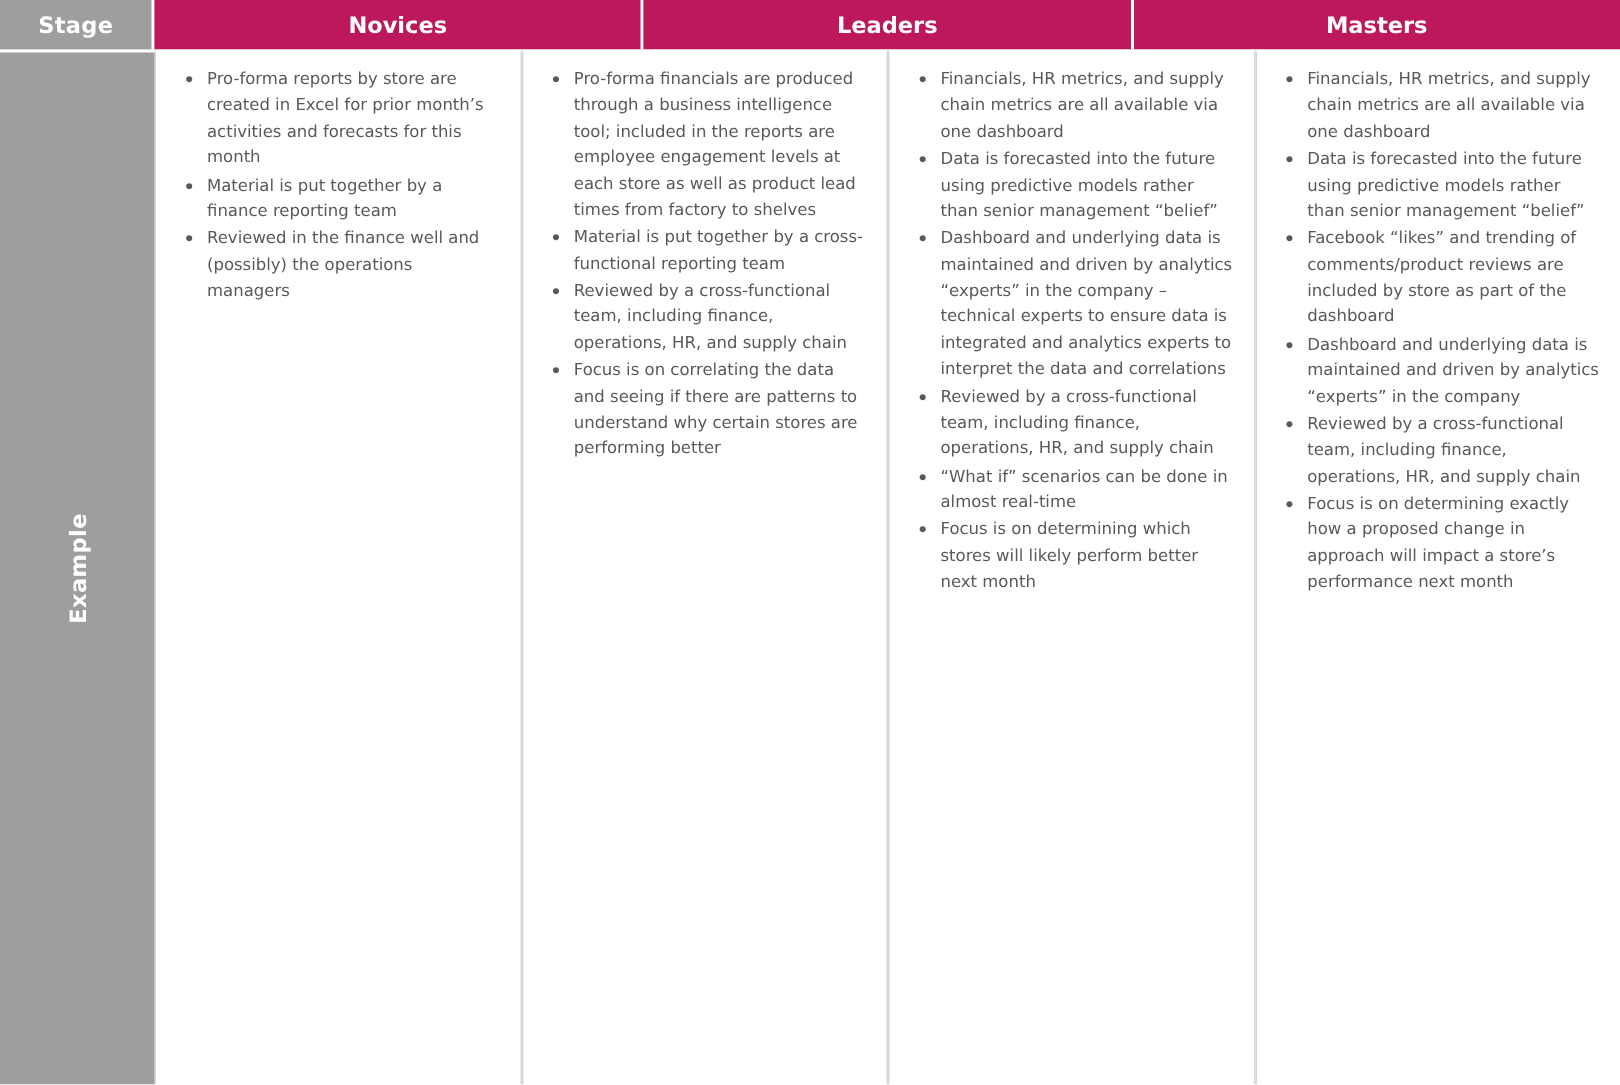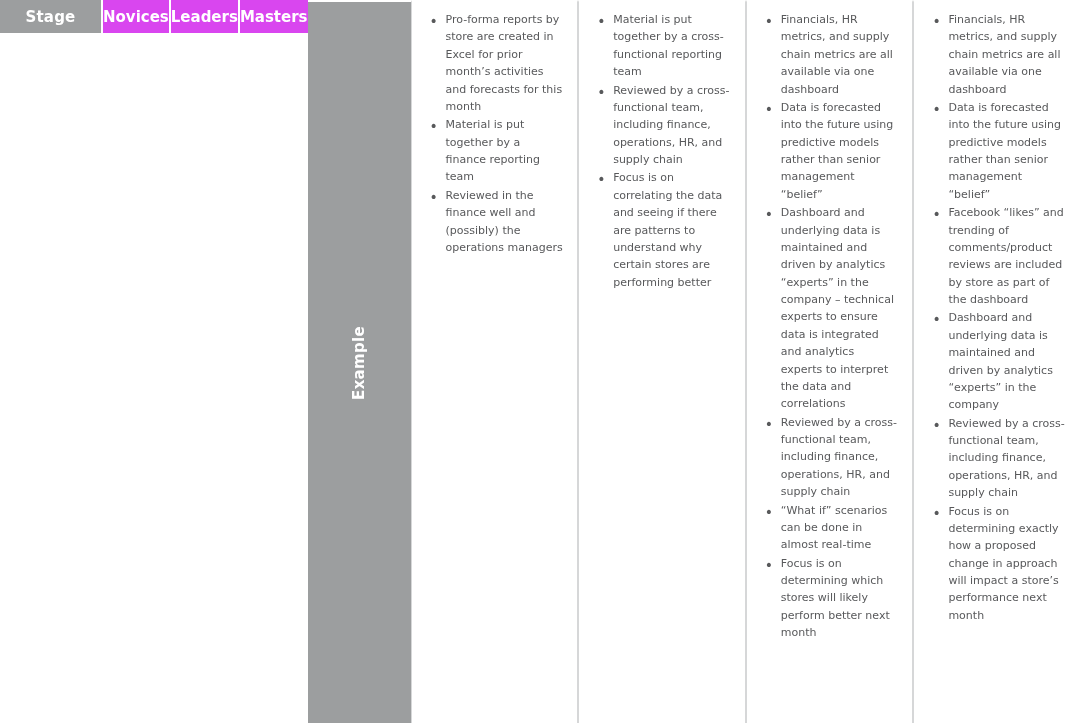--- a/index.html
+++ b/index.html
@@ -12,21 +12,21 @@
     height: 723px;
     font-family: "DejaVu Sans", sans-serif;
     color: #58595b;
     overflow: hidden;
   }
   .matrix {
     width: 1080px;
     height: 723px;
     box-sizing: border-box;
     display: flex;
-    flex-direction: row;
+    flex-direction: column;
   }
   .header-row {
     display: flex;
     height: 33px;
     flex: 0 0 33px;
   }
   .header-cell {
     display: flex;
     align-items: center;
     justify-content: center;
@@ -38,21 +38,21 @@
   }
   .header-cell:last-child { border-right: none; }
   .header-stage {
     width: 103px;
     flex: 0 0 103px;
     background: #9c9e9f;
   }
   .header-stage span { letter-spacing: 0.2px; }
   .header-col {
     flex: 1 1 0;
-    background: #d946ef;
+    background: #be185d;
   }
   .body-row {
     display: flex;
     flex: 1 1 auto;
     min-height: 0;
   }
   .row-label {
     width: 103px;
     flex: 0 0 103px;
     background: #9c9e9f;
@@ -133,20 +133,21 @@
     <div class="cell">
       <ul>
           <li>Pro-forma reports by store are created in Excel for prior month’s activities and forecasts for this month</li>
           <li>Material is put together by a finance reporting team</li>
           <li>Reviewed in the finance well and (possibly) the operations managers</li>
         </ul>
     </div>
 
     <div class="cell">
       <ul>
+          <li>Pro-forma financials are produced through a business intelligence tool; included in the reports are employee engagement levels at each store as well as product lead times from factory to shelves</li>
           <li>Material is put together by a cross-functional reporting team</li>
           <li>Reviewed by a cross-functional team, including finance, operations, HR, and supply chain</li>
           <li>Focus is on correlating the data and seeing if there are patterns to understand why certain stores are performing better</li>
         </ul>
     </div>
 
     <div class="cell">
       <ul>
           <li>Financials, HR metrics, and supply chain metrics are all available via one dashboard</li>
           <li>Data is forecasted into the future using predictive models rather than senior management “belief”</li>

